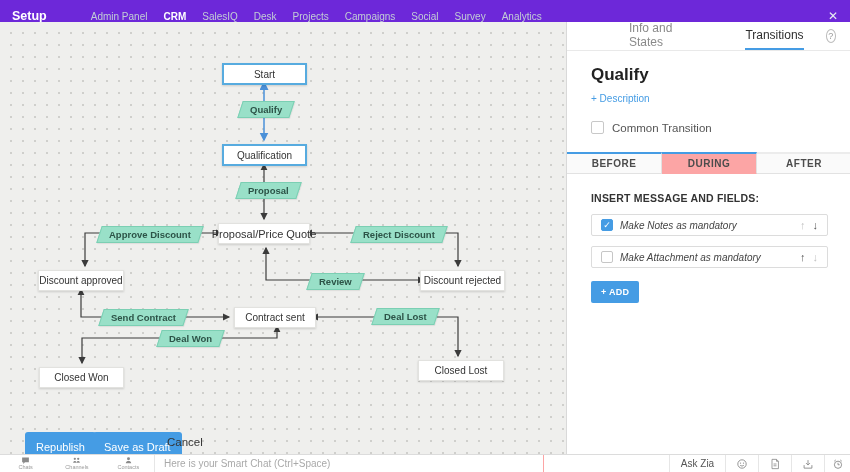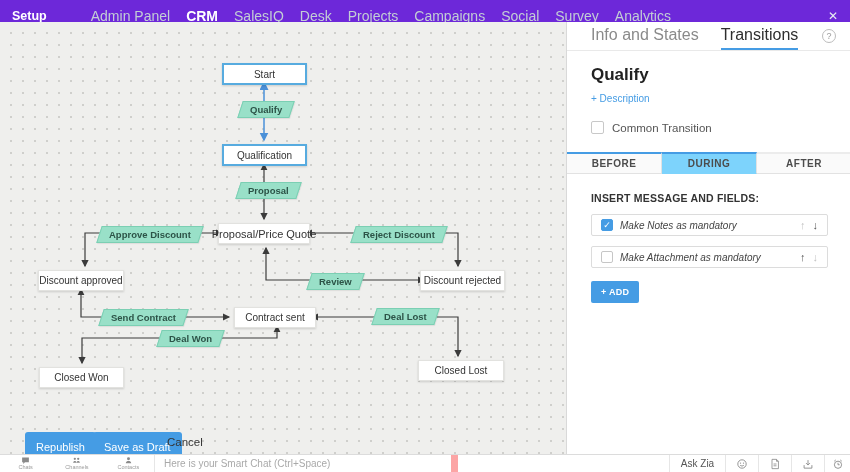--- a/index.html
+++ b/index.html
@@ -4,21 +4,21 @@
 <style>
   * { box-sizing: border-box; margin: 0; padding: 0; }
   html,body { width:850px; height:472px; overflow:hidden; }
   body { font-family:"Liberation Sans", sans-serif; position:relative; background:#fff; }
 
   
   .topbar { position:absolute; left:0; top:0; width:850px; height:32px;
     background:#6d28d9; display:flex; align-items:center; padding:0 12px; }
   .brand { color:#fff; font-size:12.5px; font-weight:bold; margin-right:44px; }
   .tmenu { display:flex; gap:16px; align-items:center; height:100%; }
-  .tmenu-item { color:#c3cdd5; font-size:14px; height:100%; display:flex; align-items:center;
+  .tmenu-item { color:#c3cdd5; font-size:10px; height:100%; display:flex; align-items:center;
     border-bottom:2px solid transparent; padding-top:2px; cursor:pointer; }
   .tmenu-item.active { color:#fff; font-weight:bold; border-bottom-color:#9fb0bd; }
   .close-x { margin-left:auto; color:#e8edf1; font-size:12px; cursor:pointer; line-height:1; }
 
   
   .canvas { position:absolute; left:0; top:22px; width:566px; height:432px;
     background-color:#efefed;
     background-image:radial-gradient(circle, #cfcfcc 1px, transparent 1.3px);
     background-size:12px 12px; background-position:5px 5px; overflow:hidden; }
   .edges { position:absolute; left:0; top:0; width:566px; height:432px; }
@@ -36,38 +36,38 @@
   .btn { position:absolute; top:410px; height:30px; border:none; border-radius:3px;
     background:#459ce4; color:#fff; font-size:11px; font-family:inherit; padding:0 11px; cursor:pointer; }
   .cancel-link { position:absolute; top:410px; left:167px; height:20px; display:flex; align-items:center;
     font-size:11.5px; color:#333; cursor:pointer; }
 
   
   .rpanel { position:absolute; left:566px; top:22px; width:284px; height:432px;
     background:#fff; border-left:1px solid #d9d9d9; }
   .phead { height:29px; display:flex; align-items:stretch; gap:22px; padding:0 14px 0 24px;
     border-bottom:1px solid #e9e9e9; }
-  .ptab { display:flex; align-items:center; font-size:16px; color:#8a8a8a;
-    border-bottom:2px solid transparent; cursor:pointer; }
+  .ptab { display:flex; align-items:center; font-size:12px; color:#8a8a8a;
+    border-bottom:2px solid transparent; cursor:pointer;margin-left:38px; }
   .ptab.active { color:#2e2e2e; border-bottom-color:#459ce4; }
   .help { margin-left:auto; align-self:center; width:14px; height:14px; border:1px solid #bcbcbc;
     border-radius:50%; color:#9a9a9a; font-size:9px; display:flex; align-items:center; justify-content:center; cursor:pointer; }
 
   .pbody { padding:14px 22px 0 24px; }
   .ptitle { font-size:17px; font-weight:bold; color:#222; }
   .desc-link { margin-top:8px; font-size:10px; color:#459ce4; cursor:pointer; }
   .common-row { margin-top:17px; display:flex; align-items:center; gap:8px; }
   .cbx { width:13px; height:13px; border:1px solid #c8c8c8; border-radius:2px; background:#fff; cursor:pointer; }
   .common-label { font-size:11.5px; color:#555; }
 
   .stage-tabs { margin-top:18px; display:flex; width:284px; margin-left:-24px; }
   .stage-tab { flex:1; height:22px; display:flex; align-items:center; justify-content:center;
     font-size:10px; font-weight:bold; letter-spacing:.5px; color:#4c4c4c; background:#fafafa;
     border-top:2px solid #459ce4; border-bottom:1px solid #e2e2e2; border-right:1px solid #e2e2e2; cursor:pointer; }
-  .stage-tab.active { background:#7dd3fc; border-bottom-color:transparent; }
+  .stage-tab.active { background:#fca5a5; border-bottom-color:transparent; }
   .stage-tab.last { border-top:2px solid #ececec; border-right:none; }
 
   .stage-body { padding:18px 22px 0 24px; }
   .section-heading { font-size:10.5px; font-weight:bold; color:#333; letter-spacing:.2px; }
   .item-row { margin-top:10px; height:22px; border:1px solid #dcdcdc; border-radius:2px;
     display:flex; align-items:center; padding:0 9px; gap:7px; background:#fff; }
   .item-row:first-of-type { margin-top:13px; }
   .ibx { width:12px; height:12px; border:1px solid #c6c6c6; border-radius:2px; background:#fff;
     display:flex; align-items:center; justify-content:center; cursor:pointer; flex:none; }
   .ibx.checked { background:#459ce4; border-color:#459ce4; color:#fff; font-size:9px; }
@@ -75,21 +75,21 @@
   .arr { font-size:11px; cursor:pointer; }
   .arr.on { color:#555; }
   .arr.muted { color:#c2c2c2; }
   .add-btn { margin-top:13px; display:inline-block; background:#459ce4; color:#fff;
     font-size:9px; font-weight:bold; padding:6px 10px; border-radius:2px; border:none;
     font-family:inherit; letter-spacing:.3px; cursor:pointer; }
 
   
   .chatbar { position:absolute; left:0; top:454px; width:850px; height:18px; background:#fff;
     border-top:1px solid #dcdcdc; display:flex; }
-  .chat-left { width:458px; display:flex; align-items:flex-end; border-right:7px solid #fca5a5; }
+  .chat-left { width:544px; display:flex; align-items:flex-end; border-right:1px solid #fca5a5; }
   .chat-apps { width:155px; display:flex; border-right:1px solid #e6e6e6; height:100%; }
   .chat-app { flex:1; display:flex; flex-direction:column; align-items:center; justify-content:center; gap:0px; cursor:pointer; }
   .chat-app svg { width:9px; height:9px; display:block; }
   .chat-app-label { font-size:5.5px; color:#9a9a9a; line-height:1; }
   .chat-input { flex:1; border:none; outline:none; font-family:inherit; font-size:10px; color:#555;
     padding:0 0 0 9px; height:100%; background:transparent; }
   .chat-input::placeholder { color:#a9a9a9; }
   .chat-right { flex:1; display:flex; align-items:stretch; }
   .chat-cell { display:flex; align-items:center; justify-content:center; border-left:1px solid #e6e6e6;
     cursor:pointer; color:#555; }

